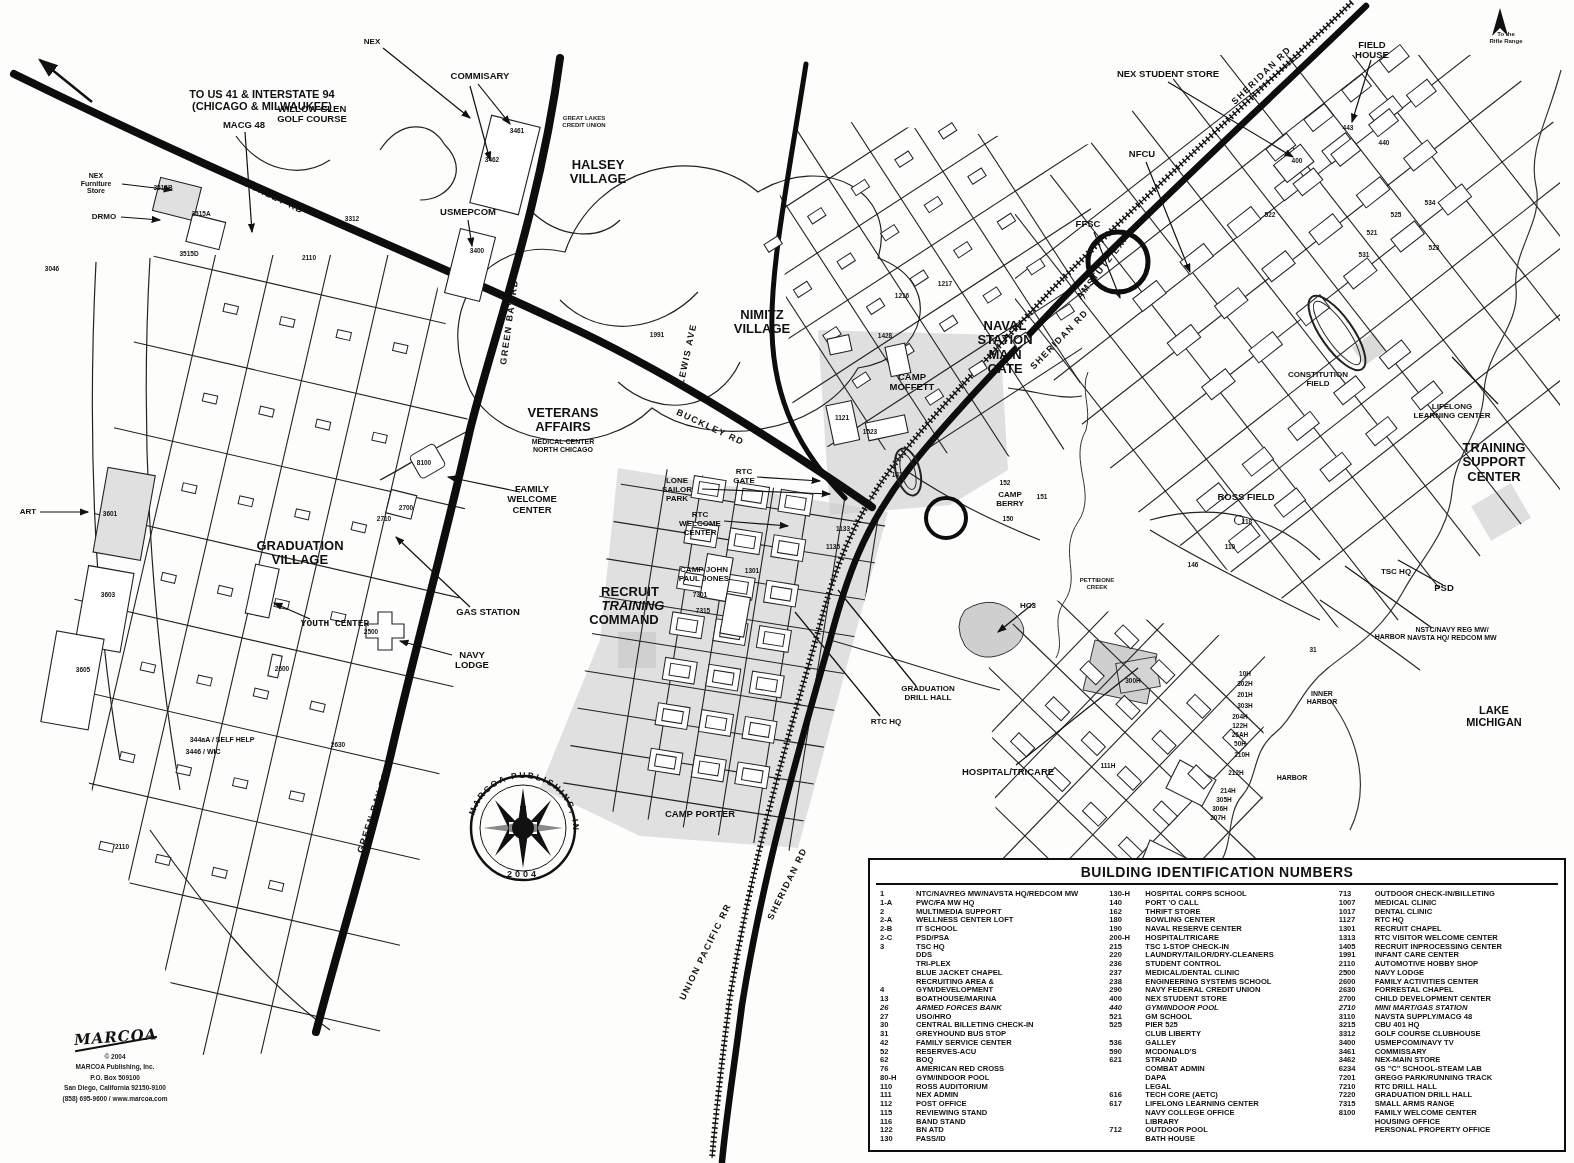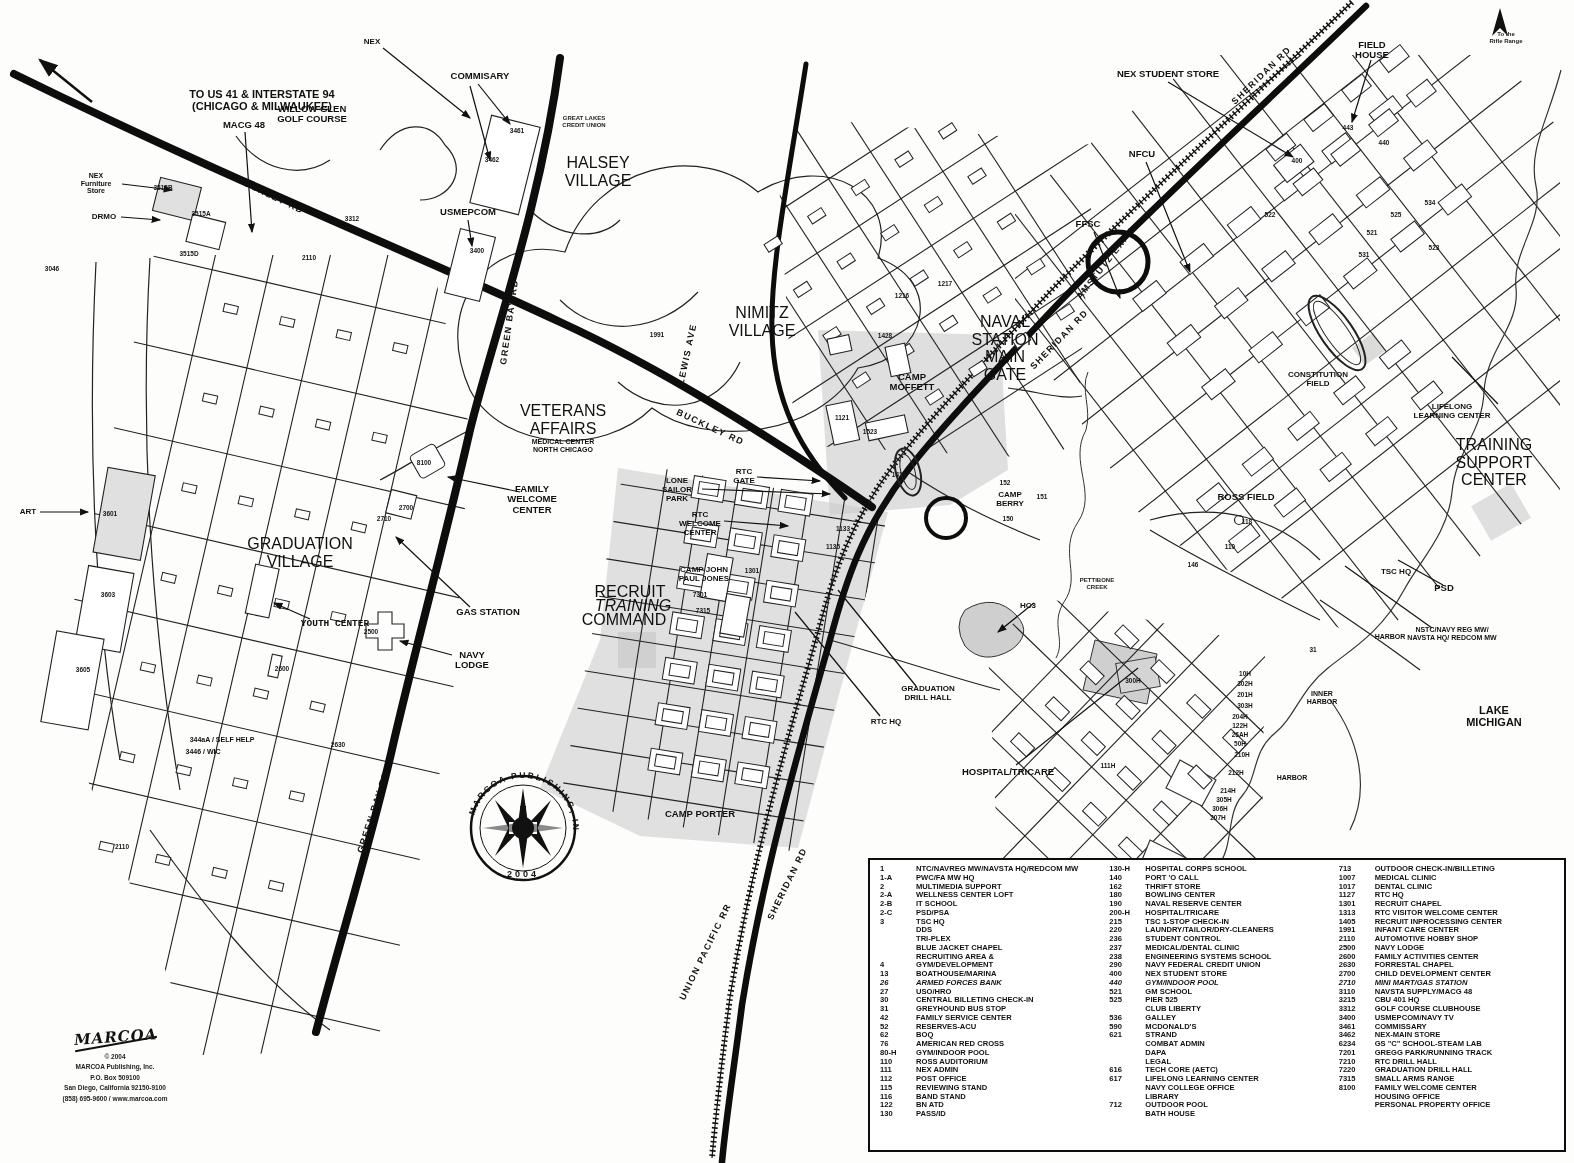--- a/index.html
+++ b/index.html
@@ -2,21 +2,21 @@
 <html><head>
 <meta charset="utf-8">
 <style>
   html,body{margin:0;padding:0;background:#fff;}
   #map{position:relative;width:1574px;height:1163px;background:#fdfdfc;overflow:hidden;
        font-family:"Liberation Sans",sans-serif;color:#111;}
   #canvas{position:absolute;left:0;top:0;}
   
   .ml{position:absolute;transform:translate(-50%,-50%);white-space:pre-line;text-align:center;
       line-height:1.1;color:#101010;}
-  .l-xl{font-size:16px;font-weight:normal;}
+  .l-xl{font-size:13px;font-weight:bold;}
   .l-lg{font-size:11px;font-weight:bold;}
   .l-md{font-size:9.5px;font-weight:bold;}
   .l-sm{font-size:8px;font-weight:bold;}
   .l-xs{font-size:7px;font-weight:bold;}
   .l-xxs{font-size:6px;font-weight:bold;color:#222;}
   .l-road{font-size:9px;font-weight:bold;letter-spacing:1.5px;white-space:nowrap;}
   .l-it{font-style:italic;}
   .mn{position:absolute;transform:translate(-50%,-50%);font-size:6.5px;font-weight:bold;
       color:#151515;white-space:nowrap;}
   
@@ -662,20 +662,21 @@
   <div id="marcoa-logo">MARCOA</div>
   <div id="credits">
       <div>© 2004</div>
       <div>MARCOA Publishing, Inc.</div>
       <div>P.O. Box 509100</div>
       <div>San Diego, California 92150-9100</div>
       <div>(858) 695-9600 / www.marcoa.com</div>
     </div>
 
   <div id="legend">
+    <div class="legend-title">BUILDING IDENTIFICATION NUMBERS</div>
     <div class="legend-cols" id="legend-cols">
         <div class="lcol">
           <div class="lrow">
             <span class="ln">1</span>
             <span class="lt">NTC/NAVREG MW/NAVSTA HQ/REDCOM MW</span>
           </div>
           <div class="lrow">
             <span class="ln">1-A</span>
             <span class="lt">PWC/FA MW HQ</span>
           </div>

